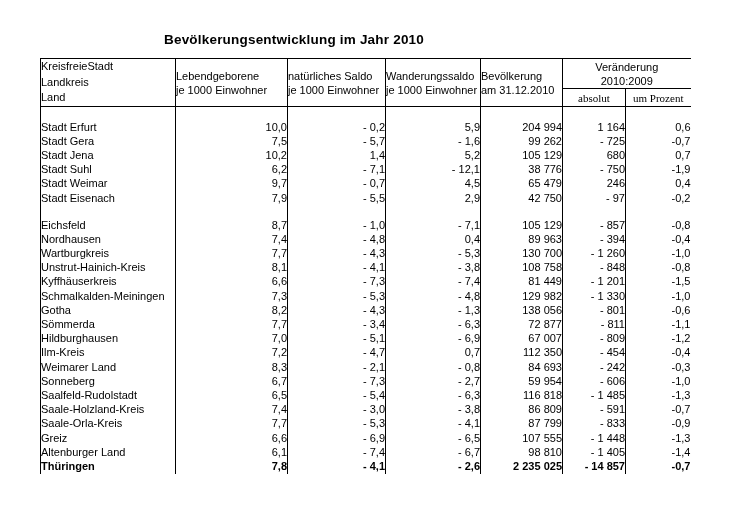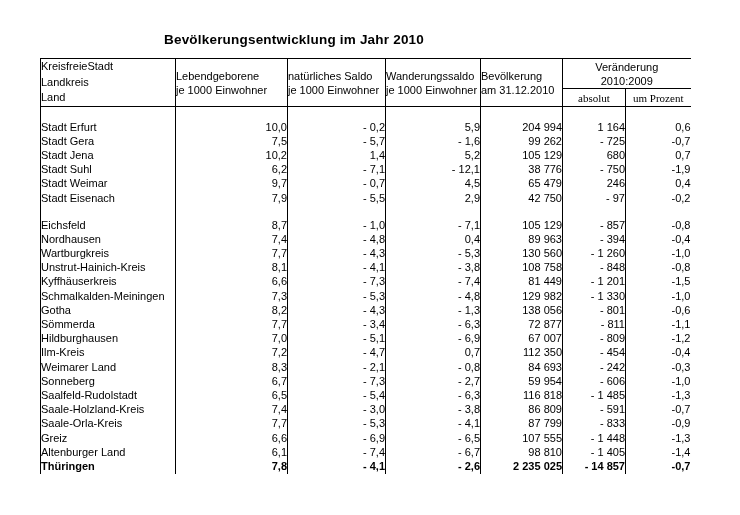--- a/index.html
+++ b/index.html
@@ -223,21 +223,21 @@
         <td class="c-v3">0,4</td>
         <td class="c-v4">89 963</td>
         <td class="c-v5">- 394</td>
         <td class="c-v6">-0,4</td>
       </tr>
       <tr>
         <td class="c-name">Wartburgkreis</td>
         <td class="c-v1">7,7</td>
         <td class="c-v2">- 4,3</td>
         <td class="c-v3">- 5,3</td>
-        <td class="c-v4">130 560</td>
+        <td class="c-v4">130 700</td>
         <td class="c-v5">- 1 260</td>
         <td class="c-v6">-1,0</td>
       </tr>
       <tr>
         <td class="c-name">Unstrut-Hainich-Kreis</td>
         <td class="c-v1">8,1</td>
         <td class="c-v2">- 4,1</td>
         <td class="c-v3">- 3,8</td>
         <td class="c-v4">108 758</td>
         <td class="c-v5">- 848</td>

